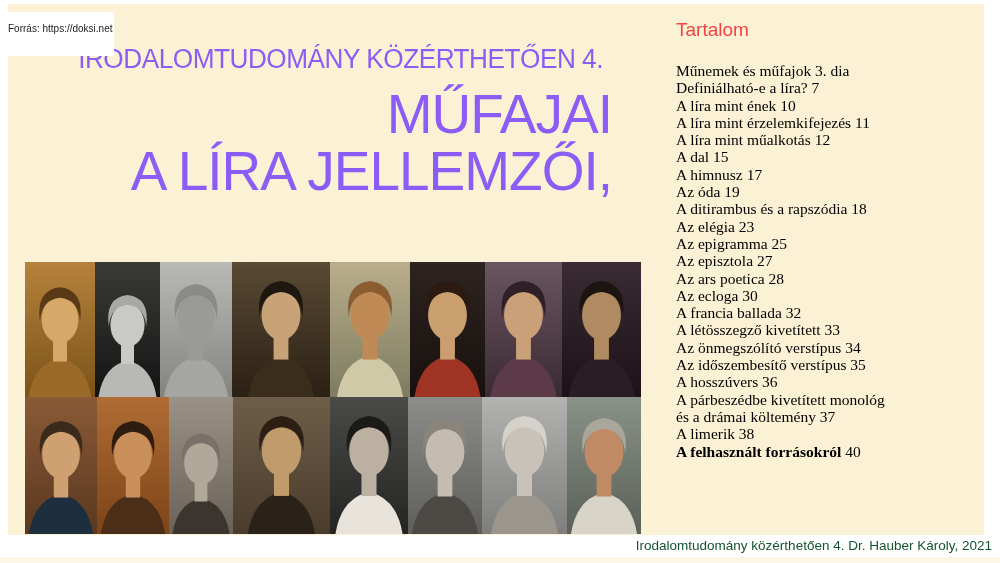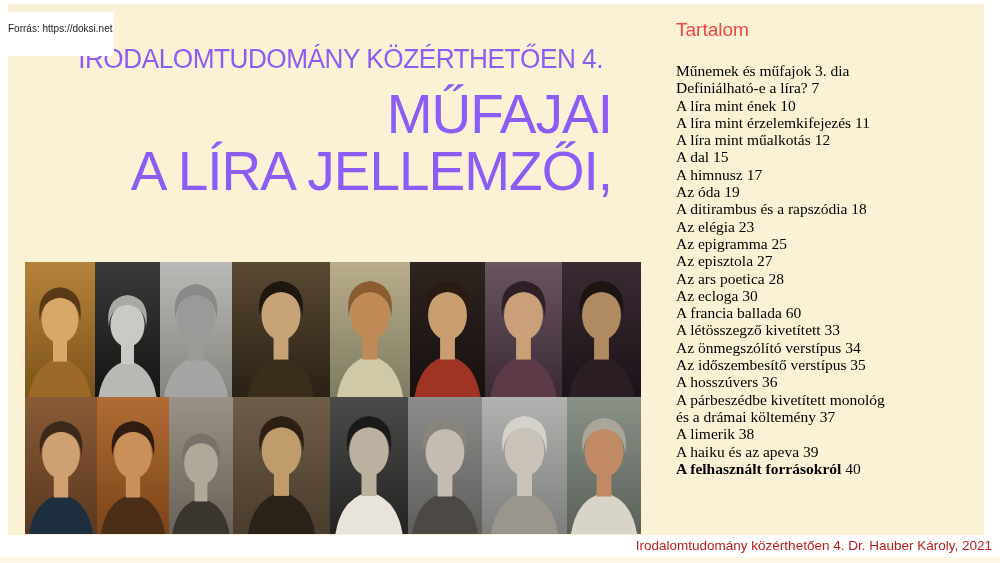--- a/index.html
+++ b/index.html
@@ -50,21 +50,21 @@
     font-family:"Liberation Sans", sans-serif; font-weight:400;
     font-size:19px; line-height:24px; margin-bottom:20px; color:#ef4444;
   }
   .toc-entries { font-family:"Liberation Serif", serif; font-size:15.5px; line-height:17.3px; }
   .toc-line { white-space:nowrap; }
   .toc-line.bold .toc-label { font-weight:700; }
   .toc-page { font-weight:400; }
 
   .footer {
     position:absolute; left:0; right:8px; top:538px; text-align:right;
-    font-size:13.5px; color:#b91c1c; z-index:3;
+    font-size:13.5px; color:#14532d; z-index:3;
   }
 
   .next-slide-strip {
     position:absolute; left:0; right:0; top:557px; height:6px;
     background:#FBF2D5; opacity:.6; z-index:1;
   }
 </style>
 </head>
 <body>
 
@@ -229,29 +229,28 @@
         <div class="toc-line"><span class="toc-label">A líra mint műalkotás</span> <span class="toc-page">12</span></div>
         <div class="toc-line"><span class="toc-label">A dal</span> <span class="toc-page">15</span></div>
         <div class="toc-line"><span class="toc-label">A himnusz</span> <span class="toc-page">17</span></div>
         <div class="toc-line"><span class="toc-label">Az óda</span> <span class="toc-page">19</span></div>
         <div class="toc-line"><span class="toc-label">A ditirambus és a rapszódia</span> <span class="toc-page">18</span></div>
         <div class="toc-line"><span class="toc-label">Az elégia</span> <span class="toc-page">23</span></div>
         <div class="toc-line"><span class="toc-label">Az epigramma</span> <span class="toc-page">25</span></div>
         <div class="toc-line"><span class="toc-label">Az episztola</span> <span class="toc-page">27</span></div>
         <div class="toc-line"><span class="toc-label">Az ars poetica</span> <span class="toc-page">28</span></div>
         <div class="toc-line"><span class="toc-label">Az ecloga</span> <span class="toc-page">30</span></div>
-        <div class="toc-line"><span class="toc-label">A francia ballada</span> <span class="toc-page">60</span></div>
+        <div class="toc-line"><span class="toc-label">A francia ballada</span> <span class="toc-page">32</span></div>
         <div class="toc-line"><span class="toc-label">A létösszegző kivetített</span> <span class="toc-page">33</span></div>
         <div class="toc-line"><span class="toc-label">Az önmegszólító verstípus</span> <span class="toc-page">34</span></div>
         <div class="toc-line"><span class="toc-label">Az időszembesítő verstípus</span> <span class="toc-page">35</span></div>
         <div class="toc-line"><span class="toc-label">A hosszúvers</span> <span class="toc-page">36</span></div>
         <div class="toc-line"><span class="toc-label">A párbeszédbe kivetített monológ</span></div>
         <div class="toc-line"><span class="toc-label">és a drámai költemény</span> <span class="toc-page">37</span></div>
         <div class="toc-line"><span class="toc-label">A limerik</span> <span class="toc-page">38</span></div>
-        <div class="toc-line"><span class="toc-label">A haiku és az apeva</span> <span class="toc-page">39</span></div>
         <div class="toc-line bold"><span class="toc-label">A felhasznált forrásokról</span> <span class="toc-page">40</span></div>
       </div>
   </div>
 
   <div class="next-slide-strip"></div>
 
   <div class="footer">Irodalomtudomány közérthetően 4. Dr. Hauber Károly, 2021</div>
 
 </div>
 

